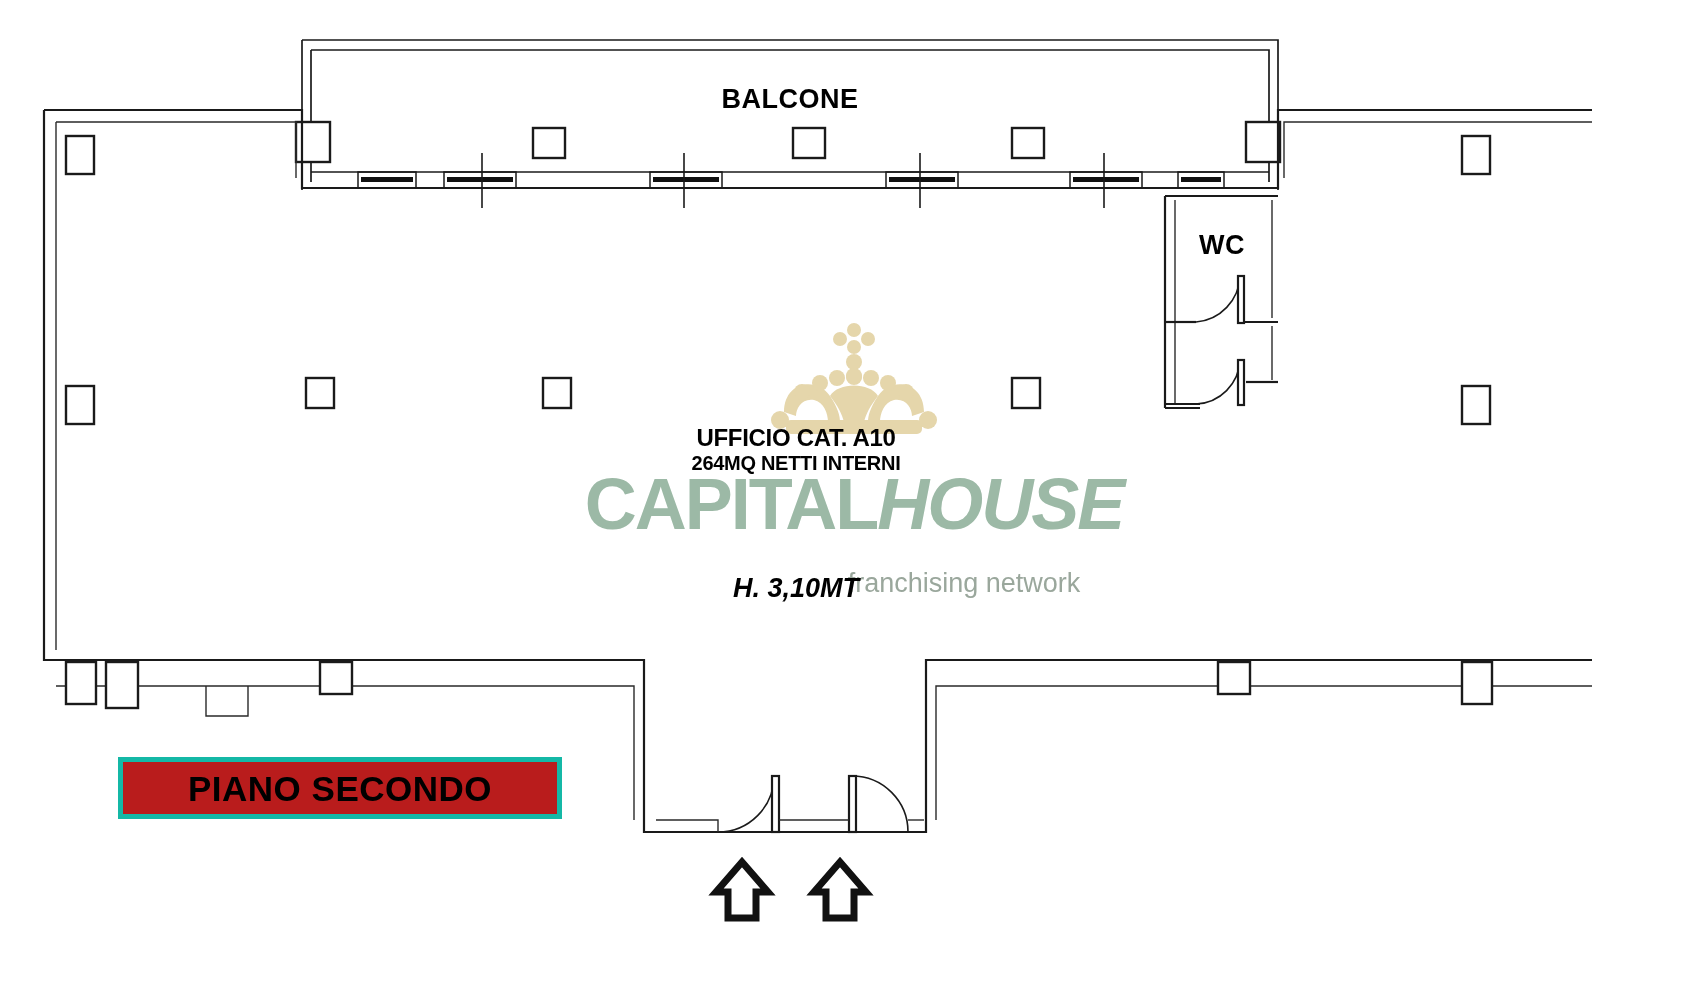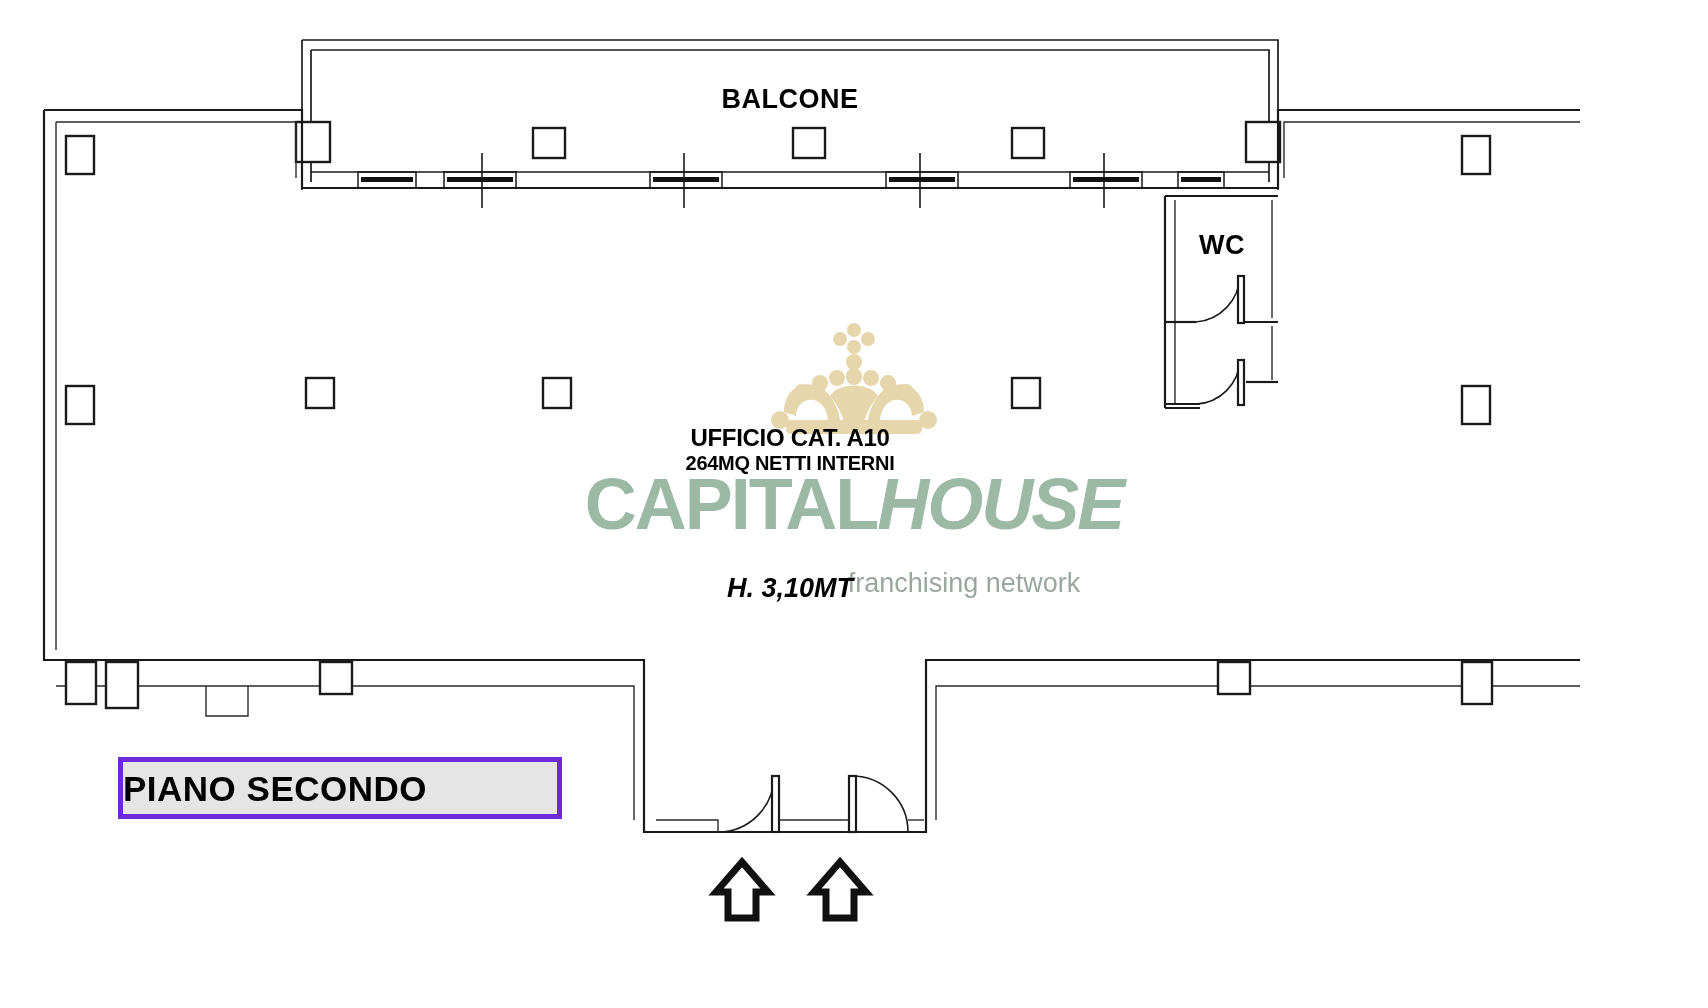--- a/index.html
+++ b/index.html
@@ -10,20 +10,21 @@
   }
   body {
     font-family: "Liberation Sans", sans-serif;
   }
   #plan-root {
     position: relative;
     width: 1580px;
     height: 1008px;
     background: #ffffff;
     overflow: hidden;
+    padding-left: 12px;
   }
   #plan-svg {
     position: absolute;
     left: 0;
     top: 0;
     width: 1708px;
     height: 1008px;
   }
   .wall { fill: none; stroke: #1a1a1a; stroke-width: 2.2; }
   .wall-thin { fill: none; stroke: #1a1a1a; stroke-width: 1.7; }
@@ -74,25 +75,25 @@
     letter-spacing: 0px;
     font-style: italic;
   }
 
   #floor-badge {
     position: absolute;
     left: 118px;
     top: 757px;
     width: 434px;
     height: 52px;
-    border: 5px solid #6d28d9;
-    background: #e5e5e5;
+    border: 5px solid #14b8a6;
+    background: #b91c1c;
     display: flex;
     align-items: center;
-    justify-content: flex-start;
+    justify-content: center;
     z-index: 6;
   }
   #floor-badge-text {
     font-family: "Liberation Sans", sans-serif;
     font-weight: bold;
     font-size: 35px;
     color: #000000;
     letter-spacing: 0.5px;
     line-height: 1;
   }

